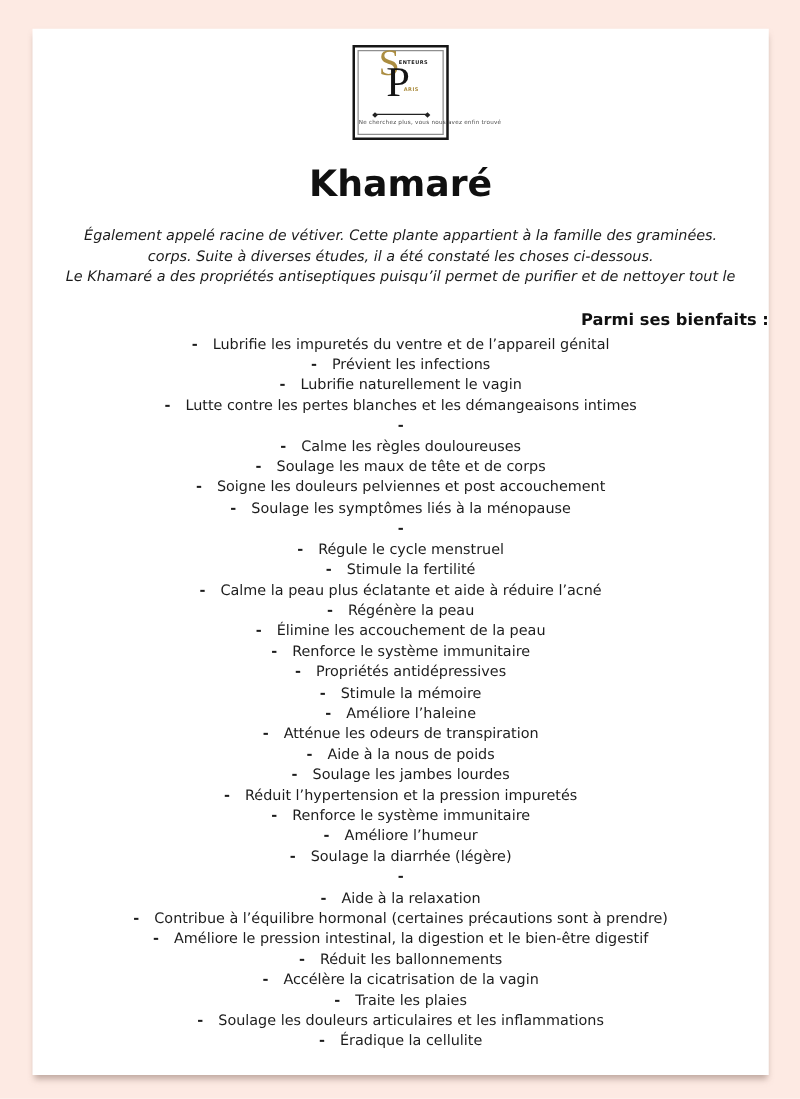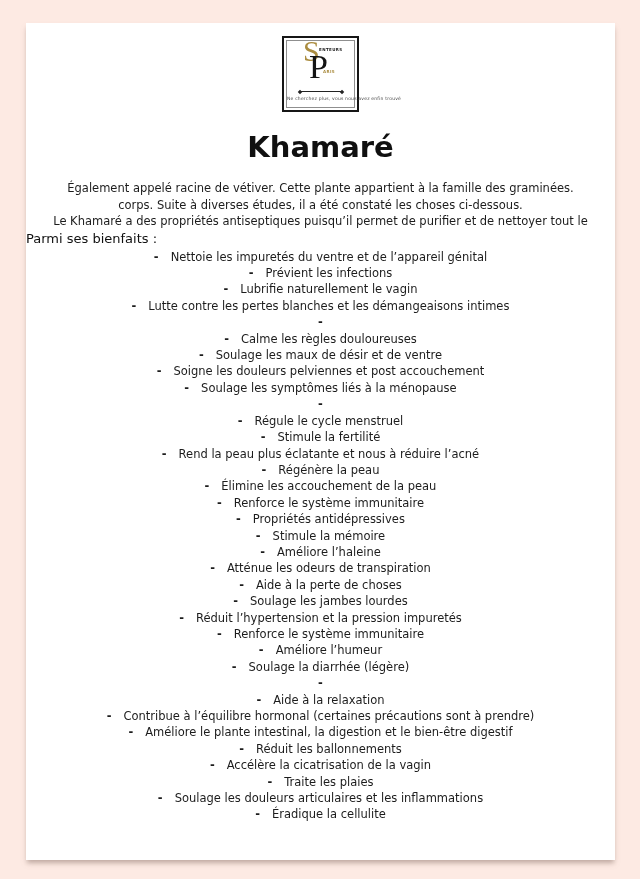--- a/index.html
+++ b/index.html
@@ -68,24 +68,24 @@
 
   
   .title{
     margin-top:21px;text-align:center;
     font-size:29px;line-height:28px;font-weight:bold;color:#101010;
   }
   .intro{
     margin-top:13px;text-align:center;
     font-size:11.5px;line-height:16.4px;color:#1c1c1c;
   }
-  .intro .line{white-space:nowrap;}
+  .intro .line{white-space:nowrap;font-style:italic;}
   .benefits-heading{
-    text-align:left;
-    font-size:13px;line-height:17px;font-weight:normal;color:#101010;
+    margin-top:18px;text-align:right;
+    font-size:13px;line-height:17px;font-weight:bold;color:#101010;
   }
   .benefits-list{margin-top:2px;}
   .benefit-row{
     display:flex;justify-content:center;align-items:baseline;gap:12px;
     font-size:11.5px;line-height:16.4px;color:#1c1c1c;white-space:nowrap;
   }
   .benefit-row .dash{font-weight:bold;}
 </style>
 </head>
 <body>
@@ -110,21 +110,21 @@
     <div class="line">corps. Suite à diverses études, il a été constaté les choses ci-dessous.</div>
     <div class="line">Le Khamaré a des propriétés antiseptiques puisqu’il permet de purifier et de nettoyer tout le</div>
   </div>
 
   <div class="benefits-heading">Parmi ses bienfaits :</div>
 
   <div class="benefits-list">
 
       <div class="benefit-row">
         <span class="dash">-</span>
-        <span class="text">Nettoie les impuretés du ventre et de l’appareil génital</span>
+        <span class="text">Lubrifie les impuretés du ventre et de l’appareil génital</span>
       </div>
 
       <div class="benefit-row">
         <span class="dash">-</span>
         <span class="text">Prévient les infections</span>
       </div>
 
       <div class="benefit-row">
         <span class="dash">-</span>
         <span class="text">Lubrifie naturellement le vagin</span>
@@ -139,21 +139,21 @@
         <span class="dash">-</span>
       </div>
 
       <div class="benefit-row">
         <span class="dash">-</span>
         <span class="text">Calme les règles douloureuses</span>
       </div>
 
       <div class="benefit-row">
         <span class="dash">-</span>
-        <span class="text">Soulage les maux de désir et de ventre</span>
+        <span class="text">Soulage les maux de tête et de corps</span>
       </div>
 
       <div class="benefit-row">
         <span class="dash">-</span>
         <span class="text">Soigne les douleurs pelviennes et post accouchement</span>
       </div>
 
       <div class="benefit-row">
         <span class="dash">-</span>
         <span class="text">Soulage les symptômes liés à la ménopause</span>
@@ -168,21 +168,21 @@
         <span class="text">Régule le cycle menstruel</span>
       </div>
 
       <div class="benefit-row">
         <span class="dash">-</span>
         <span class="text">Stimule la fertilité</span>
       </div>
 
       <div class="benefit-row">
         <span class="dash">-</span>
-        <span class="text">Rend la peau plus éclatante et nous à réduire l’acné</span>
+        <span class="text">Calme la peau plus éclatante et aide à réduire l’acné</span>
       </div>
 
       <div class="benefit-row">
         <span class="dash">-</span>
         <span class="text">Régénère la peau</span>
       </div>
 
       <div class="benefit-row">
         <span class="dash">-</span>
         <span class="text">Élimine les accouchement de la peau</span>
@@ -208,21 +208,21 @@
         <span class="text">Améliore l’haleine</span>
       </div>
 
       <div class="benefit-row">
         <span class="dash">-</span>
         <span class="text">Atténue les odeurs de transpiration</span>
       </div>
 
       <div class="benefit-row">
         <span class="dash">-</span>
-        <span class="text">Aide à la perte de choses</span>
+        <span class="text">Aide à la nous de poids</span>
       </div>
 
       <div class="benefit-row">
         <span class="dash">-</span>
         <span class="text">Soulage les jambes lourdes</span>
       </div>
 
       <div class="benefit-row">
         <span class="dash">-</span>
         <span class="text">Réduit l’hypertension et la pression impuretés</span>
@@ -252,21 +252,21 @@
         <span class="text">Aide à la relaxation</span>
       </div>
 
       <div class="benefit-row">
         <span class="dash">-</span>
         <span class="text">Contribue à l’équilibre hormonal (certaines précautions sont à prendre)</span>
       </div>
 
       <div class="benefit-row">
         <span class="dash">-</span>
-        <span class="text">Améliore le plante intestinal, la digestion et le bien-être digestif</span>
+        <span class="text">Améliore le pression intestinal, la digestion et le bien-être digestif</span>
       </div>
 
       <div class="benefit-row">
         <span class="dash">-</span>
         <span class="text">Réduit les ballonnements</span>
       </div>
 
       <div class="benefit-row">
         <span class="dash">-</span>
         <span class="text">Accélère la cicatrisation de la vagin</span>

